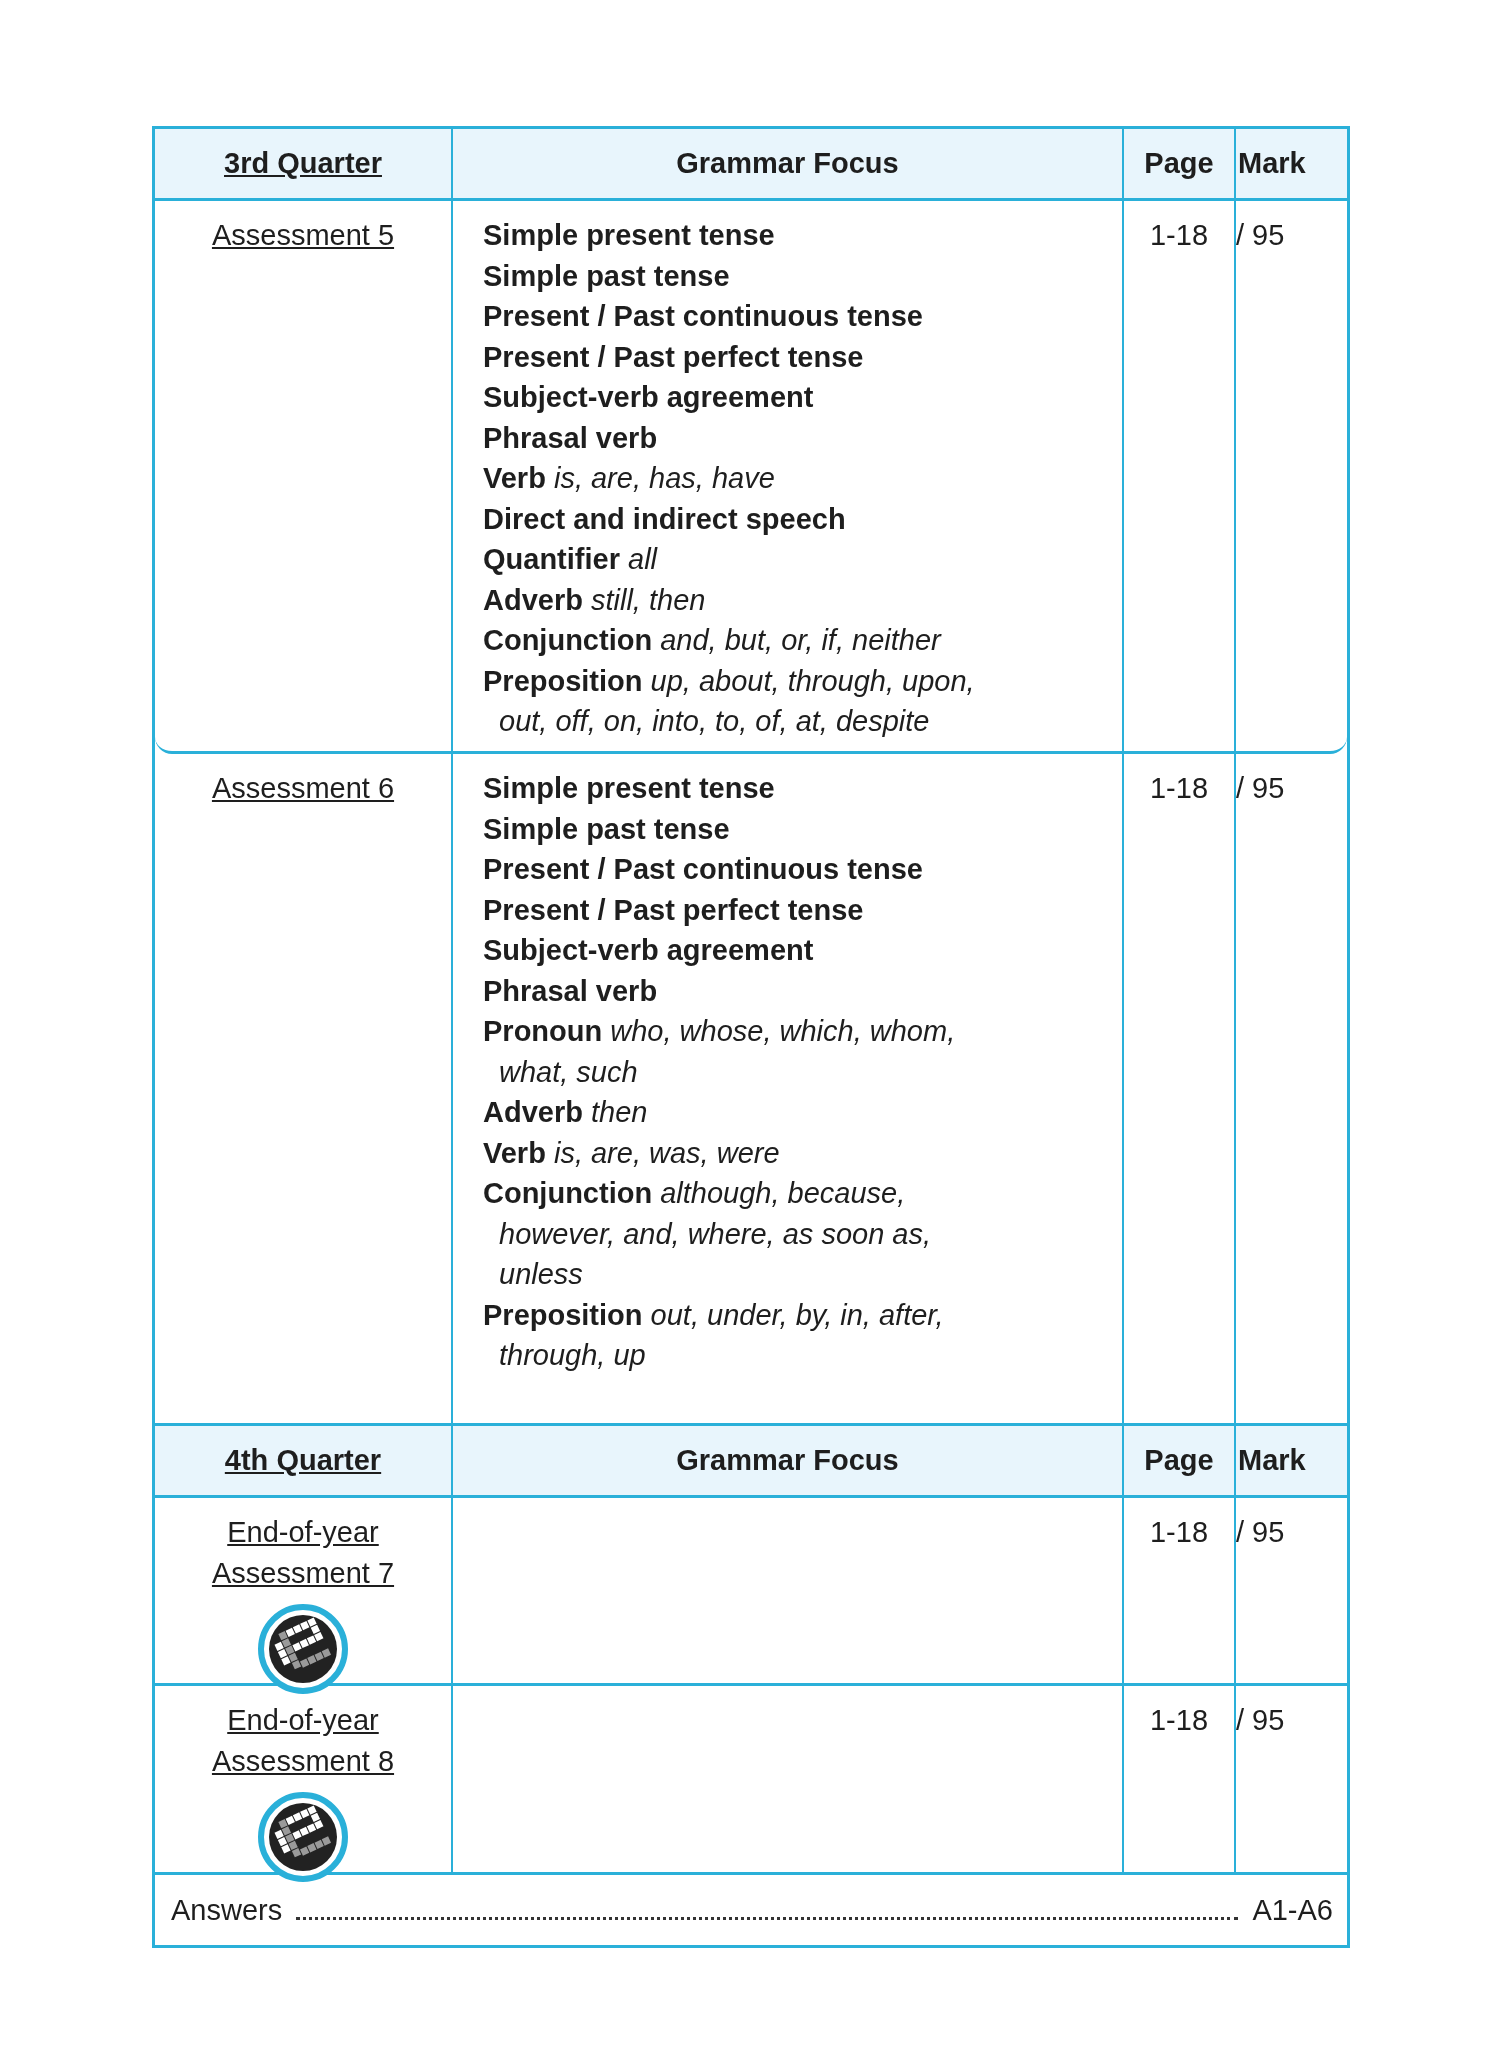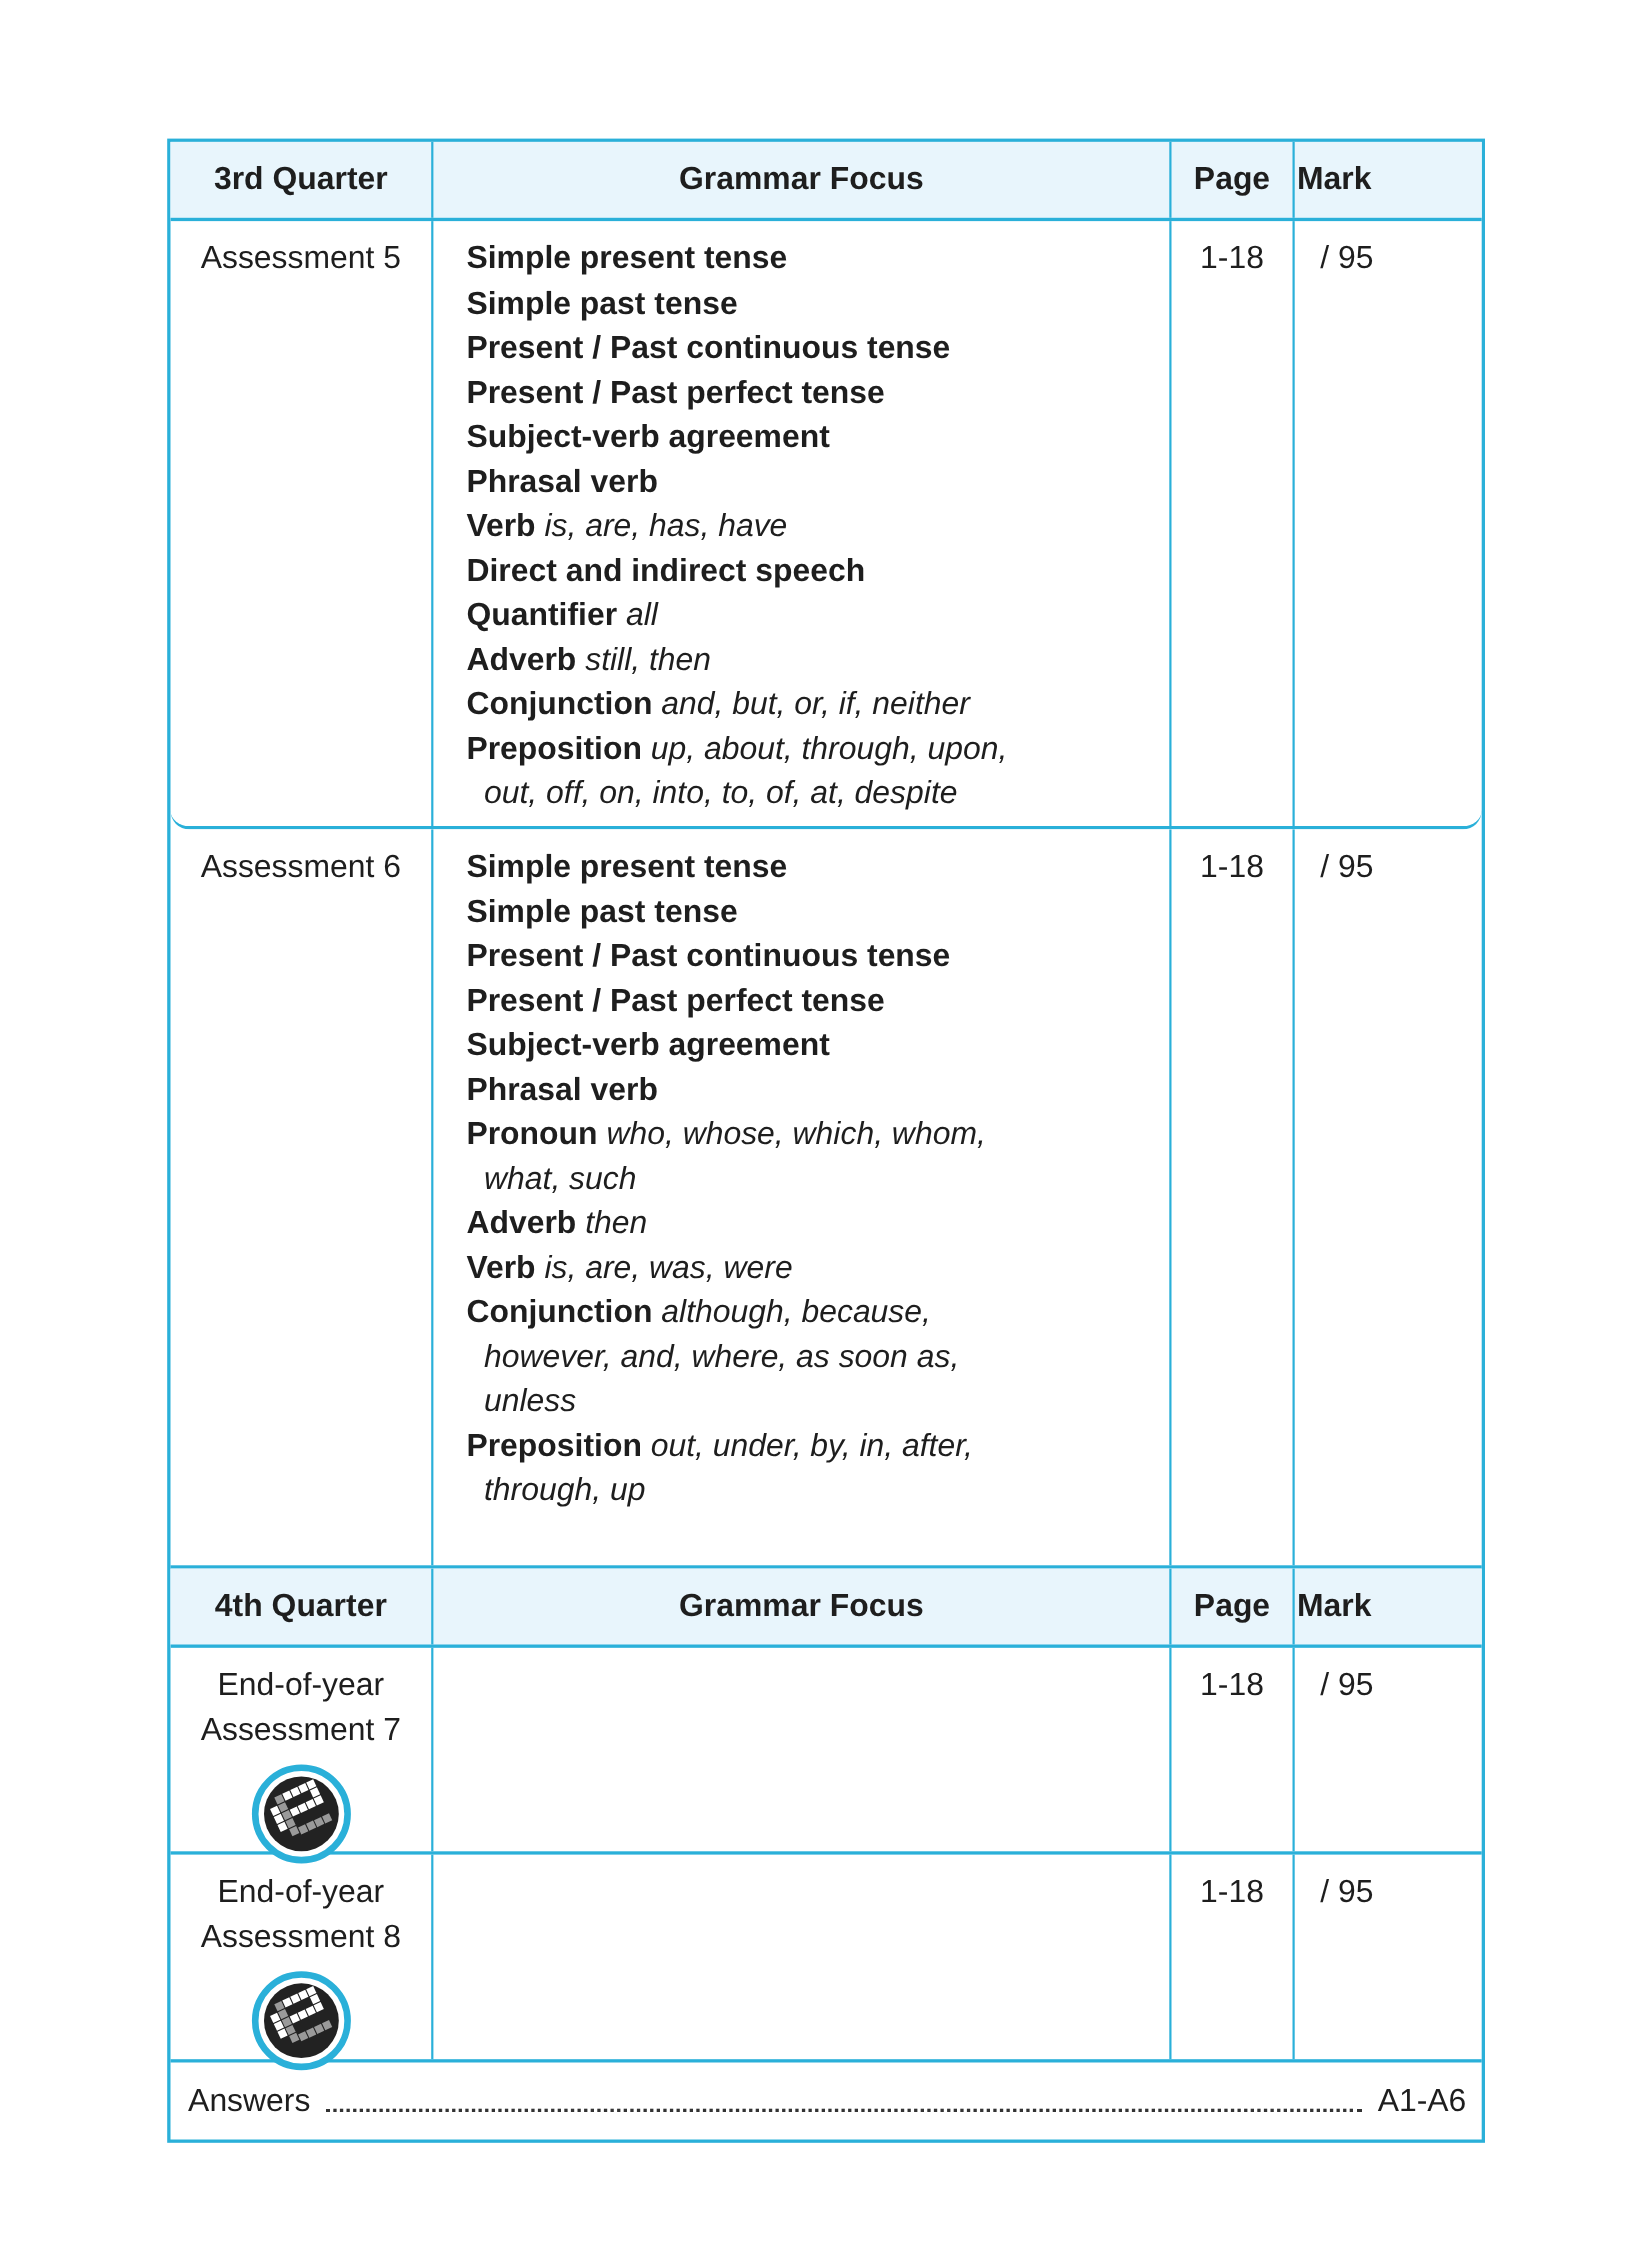--- a/index.html
+++ b/index.html
@@ -7,32 +7,32 @@
          font-family: "Liberation Sans", "DejaVu Sans", sans-serif; color: #1e1e1e; }
   .toc {
     position: absolute; left: 152px; top: 126px; width: 1198px;
     border: 3px solid #2ab0d9; box-sizing: border-box;
   }
   .row { display: flex; box-sizing: border-box; border-bottom: 3px solid #2ab0d9; }
   .row:last-child { border-bottom: none; }
   .row.head { background: #e8f5fc; height: 72px; align-items: stretch; }
   .cell { box-sizing: border-box; border-right: 2px solid #2ab0d9; }
   .cell:last-child { border-right: none; }
-  .c1 { width: 239px; }
+  .c1 { width: 298px; text-decoration: underline; }
   .c2 { width: 671px; }
   .c3 { width: 112px; }
   .c4 { width: 111px; }
   .head .cell { display: flex; align-items: center; justify-content: center;
                 font-weight: bold; font-size: 29px; }
   .head .cell.c4 { justify-content: flex-start; padding-left: 2px; }
   .body-row .cell { padding-top: 14px; font-size: 29px; line-height: 40.5px; }
   .body-row .c1 { text-align: center; font-weight: normal; }
   .body-row .c2 { padding-left: 30px; padding-right: 12px; }
   .body-row .c3 { text-align: center; }
-  .body-row .c4 { text-align: center; padding-right: 16px; }
+  .body-row .c4 { text-align: left; padding-right: 16px; }
   .focus-line { display: block; }
   .focus-line .kw { font-weight: bold; }
   .focus-line .ex { font-style: italic; }
   .focus-line .cont { display: block; padding-left: 16px; font-style: italic; }
   .r5 { height: 553px; border-radius: 17px; }
   .r6 { height: 672px; }
   .r7 { height: 188px; }
   .r8 { height: 189px; }
   .answers { height: 70px; display: flex; align-items: center; padding: 0 14px 0 16px;
              font-size: 29px; box-sizing: border-box; }

